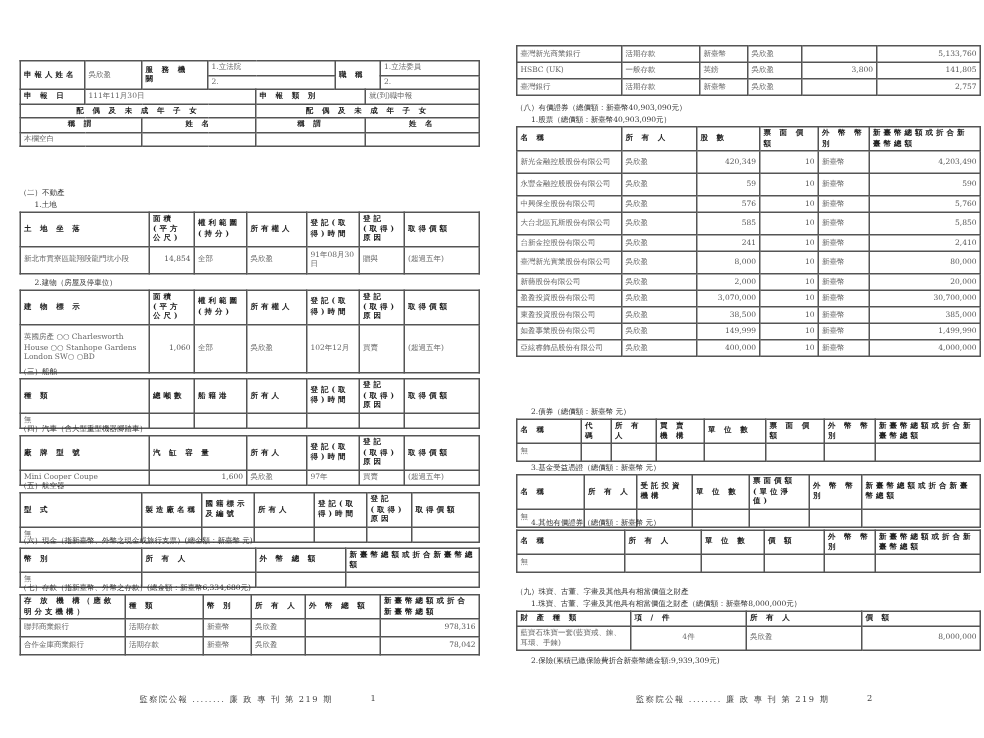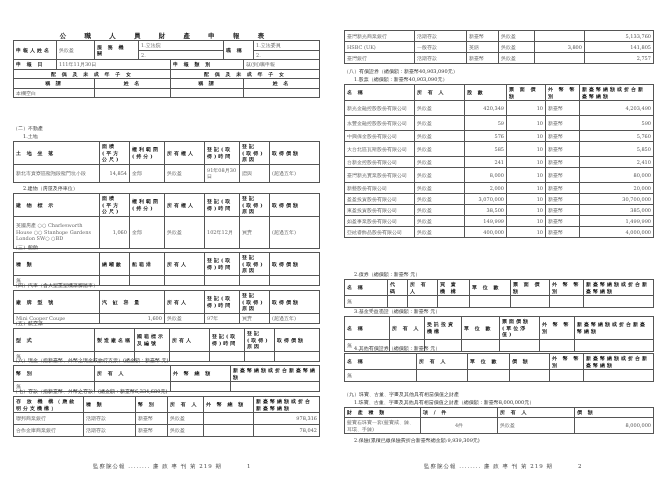--- a/index.html
+++ b/index.html
@@ -20,21 +20,20 @@
   .blk { position: absolute; left: 0; width: 100%; }
   .footer { position: absolute; top: 463px; left: 0; width: 100%; font-size: 5.5px; color: #444; }
   .footer .txt { position: absolute; left: 80px; letter-spacing: 1px; }
   .footer .pg { position: absolute; left: 234px; }
   .right .footer .pg { left: 234px; }
 </style>
 </head>
 <body>
 
 <div class="page left">
-  <div class="title">公 職 人 員 財 產 申 報 表</div>
 
   <div class="blk" style="top:40px;">
     <table>
       <colgroup>
           <col style="width:43px">
           <col style="width:38px">
           <col style="width:44px">
           <col style="width:32px">
           <col style="width:53px">
           <col style="width:20px">

